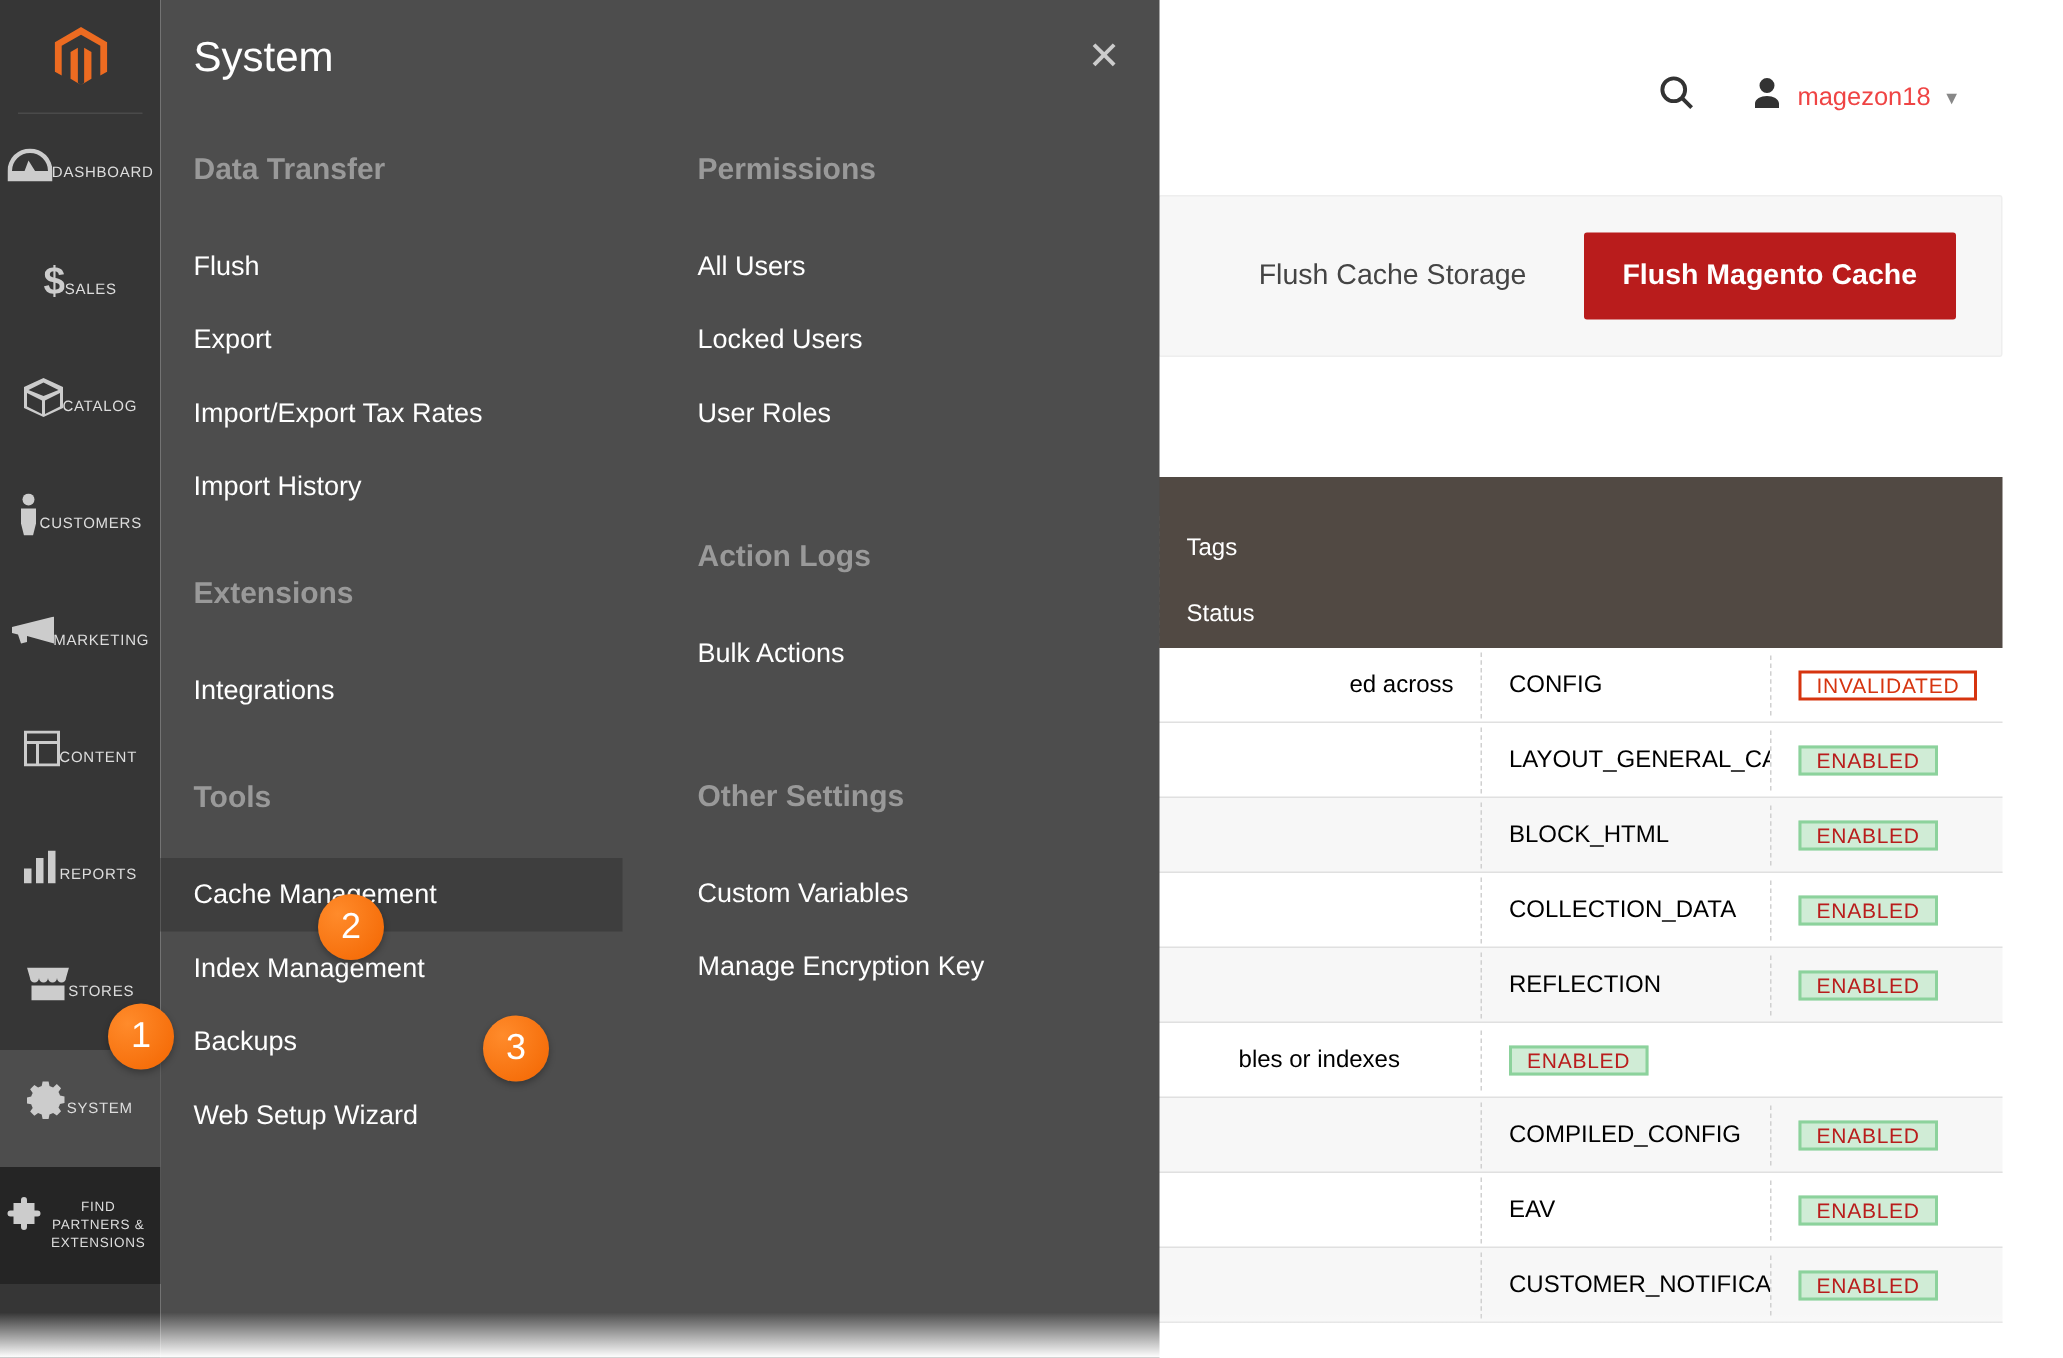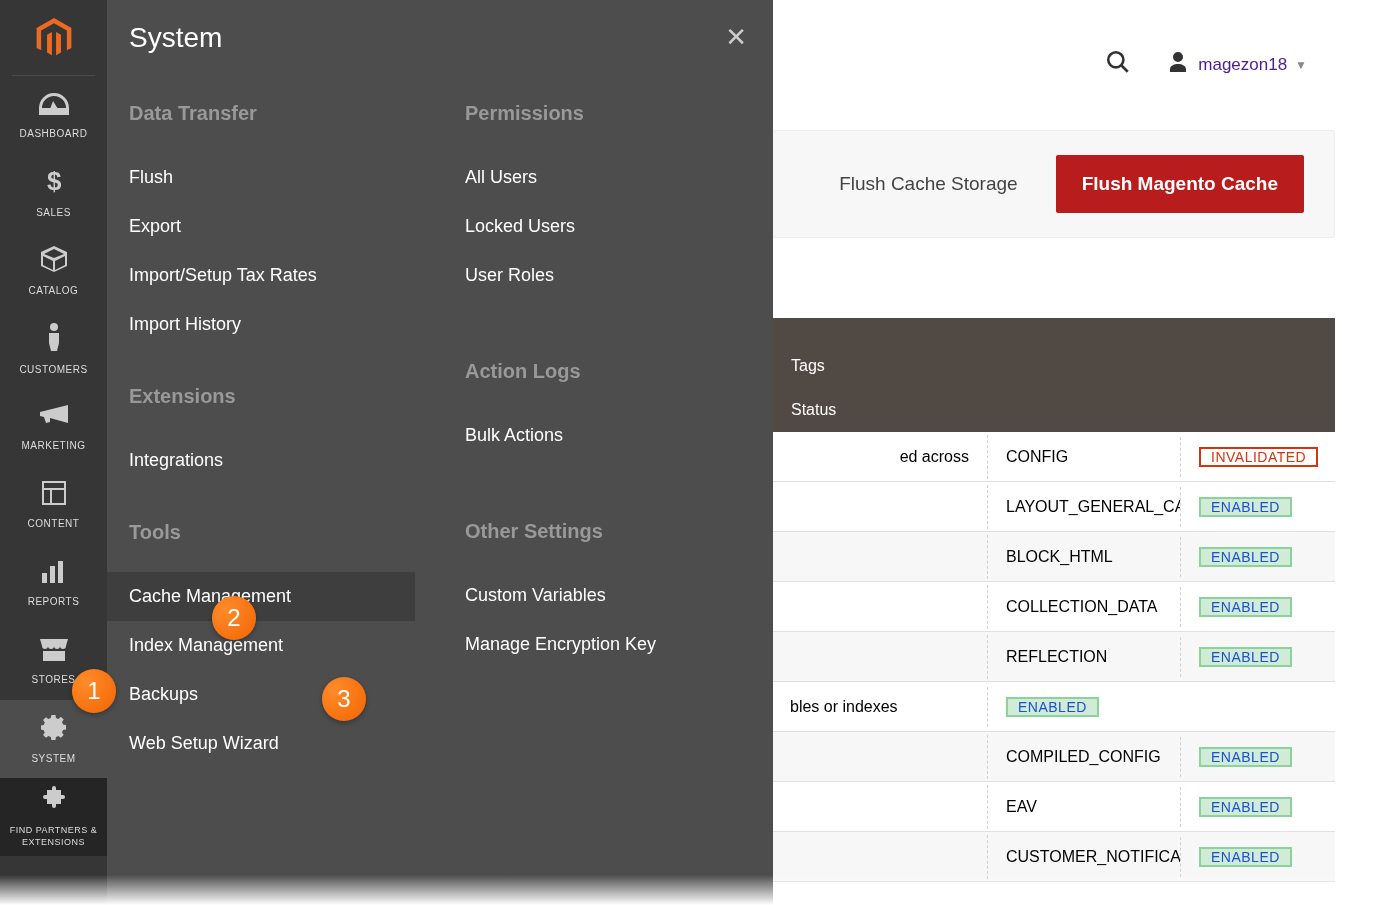--- a/index.html
+++ b/index.html
@@ -25,21 +25,20 @@
       height: 76px;
       display: flex;
       align-items: center;
       justify-content: center;
       border-bottom: 1px solid #4a4a4a;
       margin: 0 12px;
     }
     .logo svg { width: 40px; height: 40px; }
     .nav-item {
       display: flex;
-      flex-direction: column;
       align-items: center;
       justify-content: center;
       height: 78px;
       color: #aaa;
       font-size: 10px;
       letter-spacing: 0.5px;
       cursor: pointer;
       position: relative;
     }
     .nav-item.active { background: #4d4d4d; }
@@ -103,21 +102,21 @@
     .topbar {
       height: 130px;
       display: flex;
       align-items: center;
       justify-content: flex-end;
       padding: 0 68px 0 40px;
     }
     .topbar .search-icon { font-size: 24px; color: #333; margin-right: 35px; cursor: pointer; }
     .user { display: flex; align-items: center; gap: 8px; cursor: pointer; }
     .user .avatar-icon { font-size: 22px; color: #333; }
-    .user .username { font-size: 17px; color: #4c1d95; text-align: center; }
+    .user .username { font-size: 17px; color: #ef4444; text-align: center; }
     .user .caret { font-size: 12px; color: #888; }
 
     .action-bar {
       background: #f7f7f7;
       border: 1px solid #eee;
       margin: 0 40px 30px 665px;
       padding: 24px 30px;
       display: flex;
       justify-content: flex-end;
       gap: 38px;
@@ -165,21 +164,21 @@
     .col-status { width: 155px; padding: 10px 18px; border-left: 1px dashed #d0d0d0; }
     .grid-header .col-desc, .grid-header .col-tags, .grid-header .col-status { border-left-color: #6a6259; padding: 13px 18px;}
     .badge {
       display: inline-block;
       padding: 0 10px;
       font-size: 14px;
       font-weight: 400;
       letter-spacing: 0.5px;
       border: 2px solid;
     }
-    .badge.enabled { color: #1d4ed8; background: #d0ecd6; border-color: #8cd29c; }
+    .badge.enabled { color: #b91c1c; background: #d0ecd6; border-color: #8cd29c; }
     .badge.invalidated { color: #d6340f; background: #fff; border-color: #d6340f; }
 
     
     .callout {
       position: absolute;
       width: 44px; height: 44px;
       border-radius: 50%;
       background: radial-gradient(circle at 30% 30%, #ff8b2b, #f36500);
       color: #fff;
       display: flex;
@@ -266,21 +265,21 @@
             <div class="col-desc" style="text-align: right;"></div>
             <div class="col-tags">COLLECTION_DATA</div>
             <div class="col-status"><span class="badge enabled">ENABLED</span></div>
           </div>
           <div class="grid-row">
             <div class="col-desc" style="text-align: right;"></div>
             <div class="col-tags">REFLECTION</div>
             <div class="col-status"><span class="badge enabled">ENABLED</span></div>
           </div>
           <div class="grid-row">
-            <div class="col-desc" style="text-align: left;">bles or indexes</div>
+            <div class="col-desc" style="text-align: center;">bles or indexes</div>
             <div class="col-status"><span class="badge enabled">ENABLED</span></div>
           </div>
           <div class="grid-row">
             <div class="col-desc" style="text-align: right;"></div>
             <div class="col-tags">COMPILED_CONFIG</div>
             <div class="col-status"><span class="badge enabled">ENABLED</span></div>
           </div>
           <div class="grid-row">
             <div class="col-desc" style="text-align: right;"></div>
             <div class="col-tags">EAV</div>
@@ -372,21 +371,21 @@
   <div class="flyout">
     <div class="flyout-header">
       <div class="flyout-title">System</div>
       <div class="flyout-close">✕</div>
     </div>
     <div class="flyout-columns">
       <div class="flyout-col">
         <div class="flyout-section-title">Data Transfer</div>
         <a class="flyout-link">Flush</a>
         <a class="flyout-link">Export</a>
-        <a class="flyout-link">Import/Setup Tax Rates</a>
+        <a class="flyout-link">Import/Export Tax Rates</a>
         <a class="flyout-link">Import History</a>
 
         <div class="flyout-section-title">Extensions</div>
         <a class="flyout-link">Integrations</a>
 
         <div class="flyout-section-title">Tools</div>
         <a class="flyout-link highlighted">Cache Management</a>
         <a class="flyout-link">Index Management</a>
         <a class="flyout-link">Backups</a>
         <a class="flyout-link">Web Setup Wizard</a>

